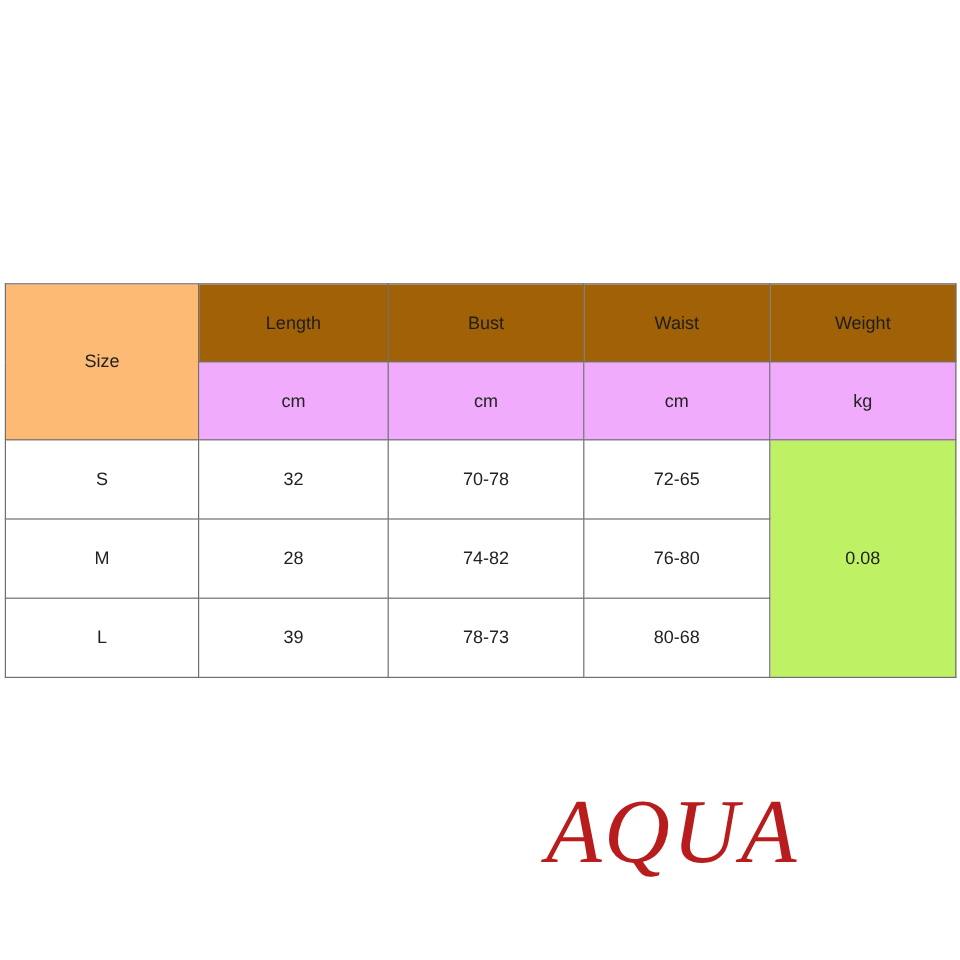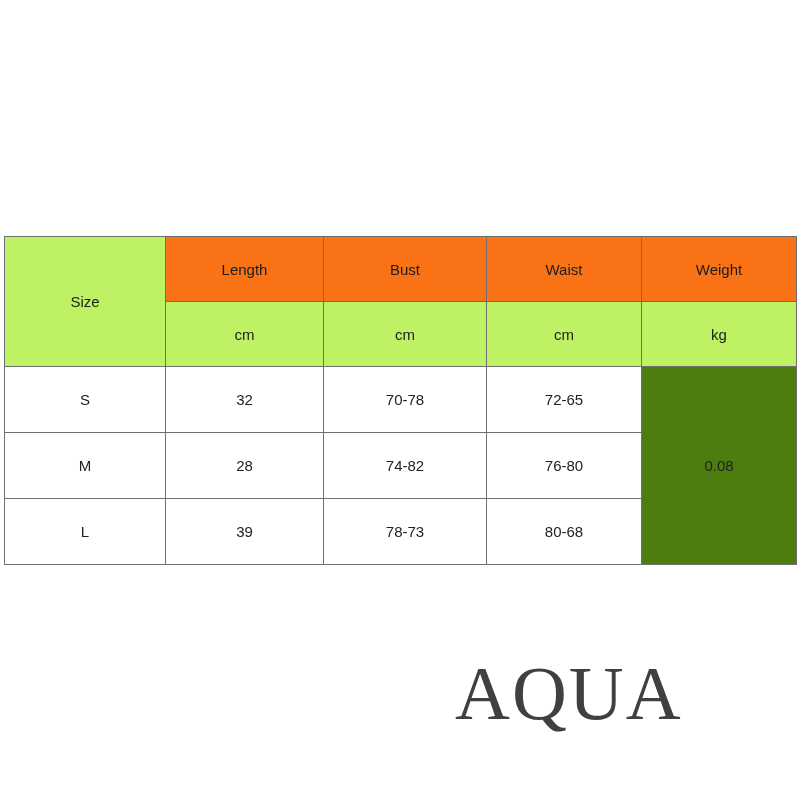--- a/index.html
+++ b/index.html
@@ -28,59 +28,60 @@
     border: 1px solid #6f6f6f;
     text-align: center;
     vertical-align: middle;
     font-size: 15px;
     color: #222222;
     padding: 0;
     height: 64px;
   }
 
   #size-chart td.head {
-    background: #f97316;
+    background: #a16207;
     font-size: 15px;
     color: #1d1d1d;
   }
 
   #size-chart td.size-head {
-    background: #bef264;
+    background: #fdba74;
   }
 
   #size-chart td.unit {
-    background: #bef264;
+    background: #f0abfc;
   }
 
   #size-chart td.body-cell {
     background: #ffffff;
     height: 65px;
   }
 
   #size-chart td.weight-cell {
-    background: #4d7c0f;
+    background: #bef264;
   }
 
   .col-size   { width: 161px; }
   .col-length { width: 158px; }
   .col-bust   { width: 163px; }
   .col-waist  { width: 155px; }
   .col-weight { width: 155px; }
 
   #brand-logo {
     position: absolute;
     left: 455px;
     top: 655px;
     font-family: "Liberation Serif", serif;
     font-size: 76px;
     letter-spacing: 2px;
-    color: #404040;
+    color: #b91c1c;
     font-weight: 400;
     line-height: 1;
     user-select: none;
+    font-style: italic;
   }
 </style>
 </head>
 <body>
 
 <table id="size-chart">
   <colgroup>
     <col class="col-size">
     <col class="col-length">
     <col class="col-bust">

